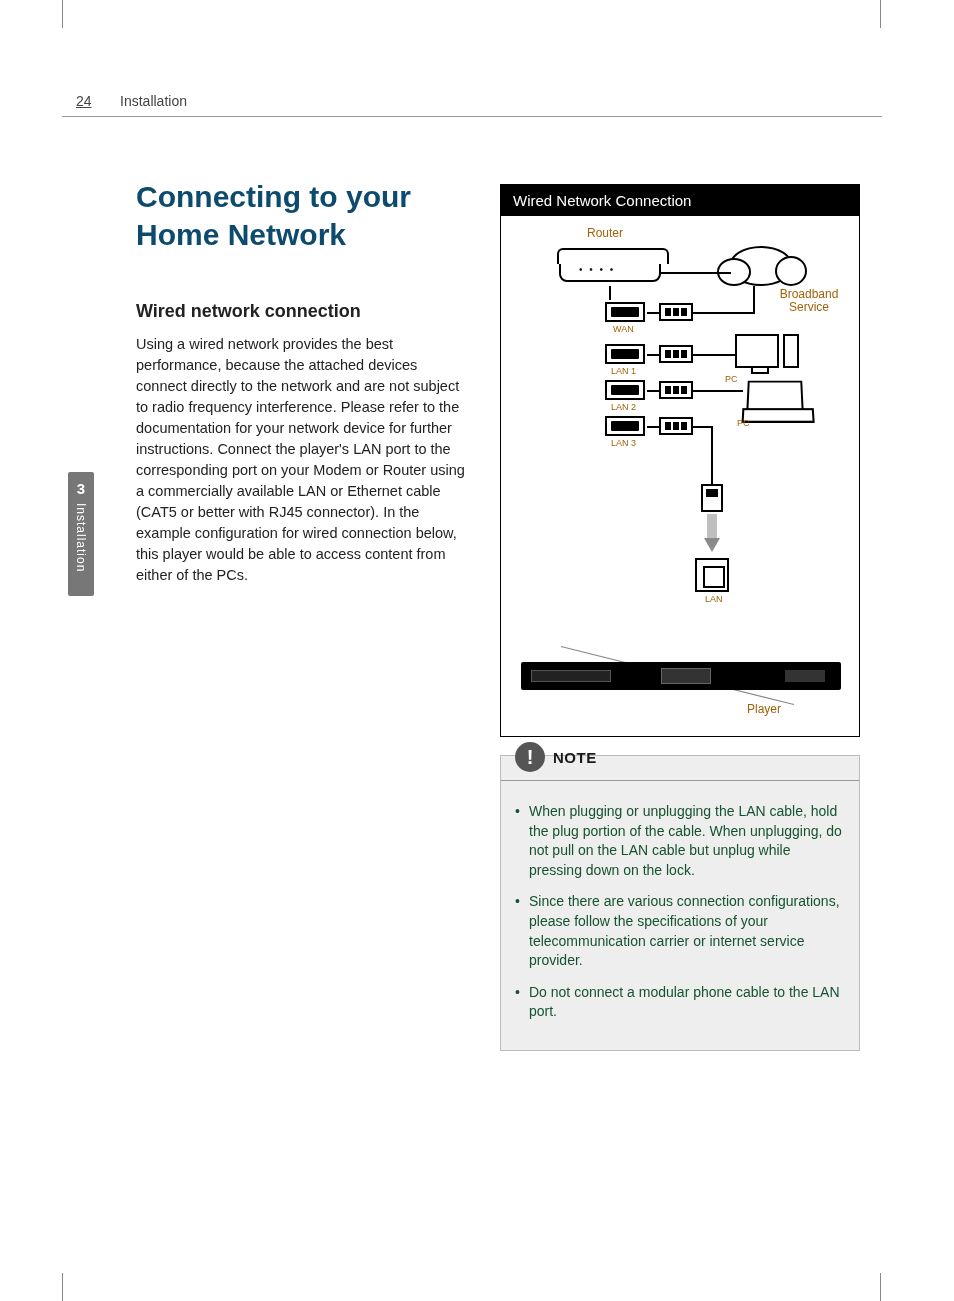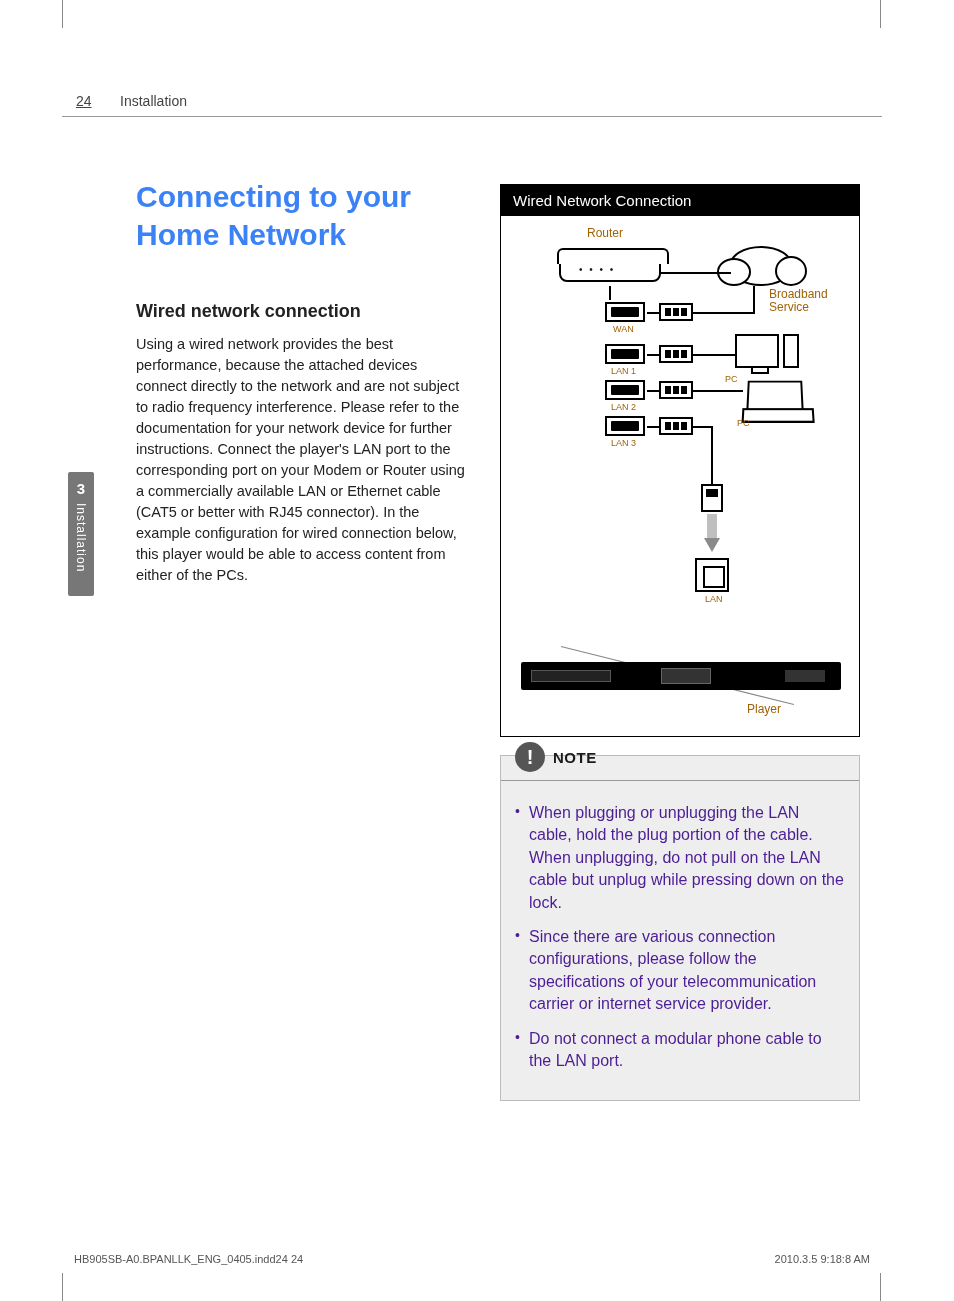--- a/index.html
+++ b/index.html
@@ -82,21 +82,21 @@
     position: absolute;
     left: 438px;
     top: 156px;
     width: 360px;
   }
 
   h1.title {
     font-size: 30px;
     font-weight: 700;
     line-height: 1.25;
-    color: #3b82f6;
+    color: #0c4a6e;
     margin-bottom: 48px;
   }
   .para {
     font-size: 14.5px;
     line-height: 1.45;
     color: #222;
     margin-bottom: 0;
   }
   h2.sub {
     font-size: 18px;
@@ -173,21 +173,21 @@
   .note-wrap { margin-top: 18px; background:#eee; border:1px solid #bbb; padding: 40px 14px 16px 14px; position:relative;}
   .note-badge{
     position:absolute; left:14px; top:-14px; display:flex; align-items:center; gap:8px;
   }
   .note-circle{
     width:30px; height:30px; border-radius:50%; background:#555; color:#fff; font-weight:700; font-size:20px; display:flex; align-items:center; justify-content:center;
   }
   .note-label{ font-weight:700; font-size:15px; letter-spacing:0.5px;}
   .note-line{ position:absolute; left:0; right:0; top:24px; height:1px; background:#999;}
   .note-wrap ul{ list-style: none; margin-top:6px;}
-  .note-wrap li{ font-size:16px; line-height:1.4; color:#4c1d95; margin-bottom:12px; padding-left:14px; position:relative;}
+  .note-wrap li{ font-size:14px; line-height:1.4; color:#14532d; margin-bottom:12px; padding-left:14px; position:relative;}
   .note-wrap li::before{content:"•"; position:absolute; left:0; top:0; font-size:14px;}
 
   .footer {
     position:absolute; left:0; bottom:8px; width:100%; font-size:11px; color:#555; display:flex; justify-content:space-between; padding:0 12px;
   }
 </style>
 </head>
 <body>
 
 <div class="crop-top-left"></div>
@@ -217,21 +217,21 @@
 
     <div class="diagram-box">
       <div class="diagram-title">Wired Network Connection</div>
       <div class="diagram-body">
 
         <span class="dlabel" style="left:86px; top:10px;">Router</span>
         <div class="router"></div>
         <span class="router-dots">• • • •</span>
 
         <div class="cloud"></div>
-        <span class="dlabel" style="left:268px; top:72px; text-align:left; width:80px; line-height:1.1;">Broadband Service</span>
+        <span class="dlabel" style="left:268px; top:72px; text-align:center; width:80px; line-height:1.1;">Broadband Service</span>
 
         <div class="line" style="left:108px; top:70px; width:2px; height:14px;"></div>
         <div class="line" style="left:160px; top:56px; width:70px; height:2px;"></div>
         <div class="line" style="left:228px; top:56px; width:2px; height:-0px;"></div>
 
         <div class="portbox" style="left:104px; top:86px;"></div>
         <div class="plug" style="left:158px; top:87px;"></div>
         <div class="line" style="left:146px; top:96px; width:12px; height:2px;"></div>
         <div class="line" style="left:192px; top:96px; width:60px; height:2px;"></div>
         <div class="line" style="left:252px; top:70px; width:2px; height:28px;"></div>
@@ -290,18 +290,14 @@
       </div>
       <ul>
         <li>When plugging or unplugging the LAN cable, hold the plug portion of the cable. When unplugging, do not pull on the LAN cable but unplug while pressing down on the lock.</li>
         <li>Since there are various connection configurations, please follow the specifications of your telecommunication carrier or internet service provider.</li>
         <li>Do not connect a modular phone cable to the LAN port.</li>
       </ul>
     </div>
 
   </div>
 
-  <div class="footer">
-    <span>HB905SB-A0.BPANLLK_ENG_0405.indd24   24</span>
-    <span>2010.3.5   9:18:8 AM</span>
-  </div>
 
 </div>
 
 </body></html>

